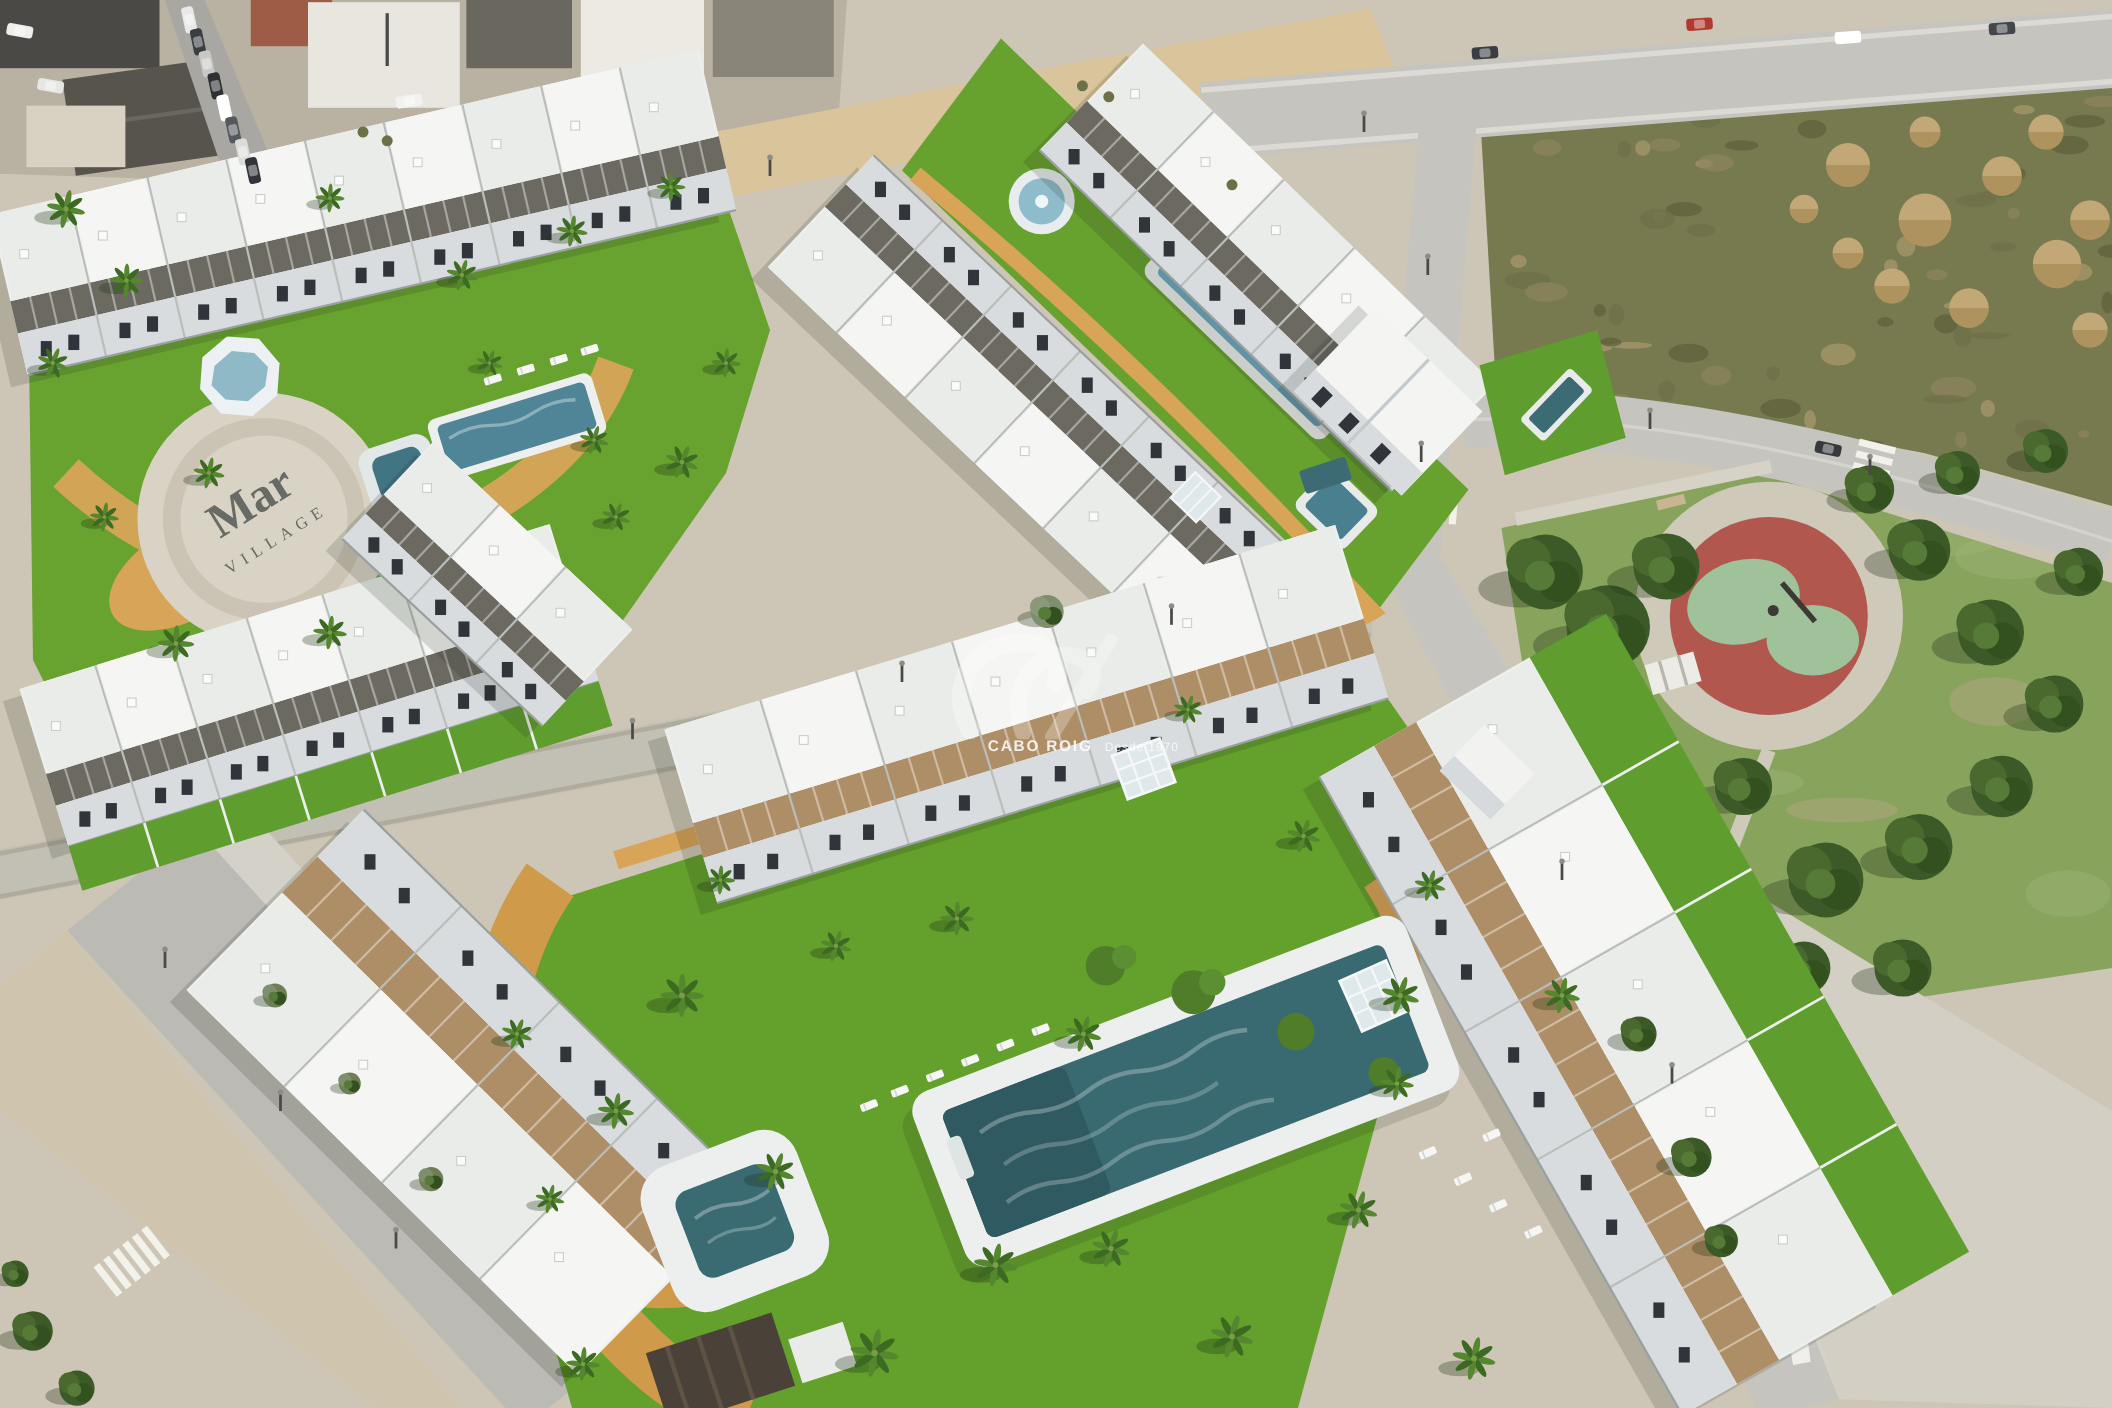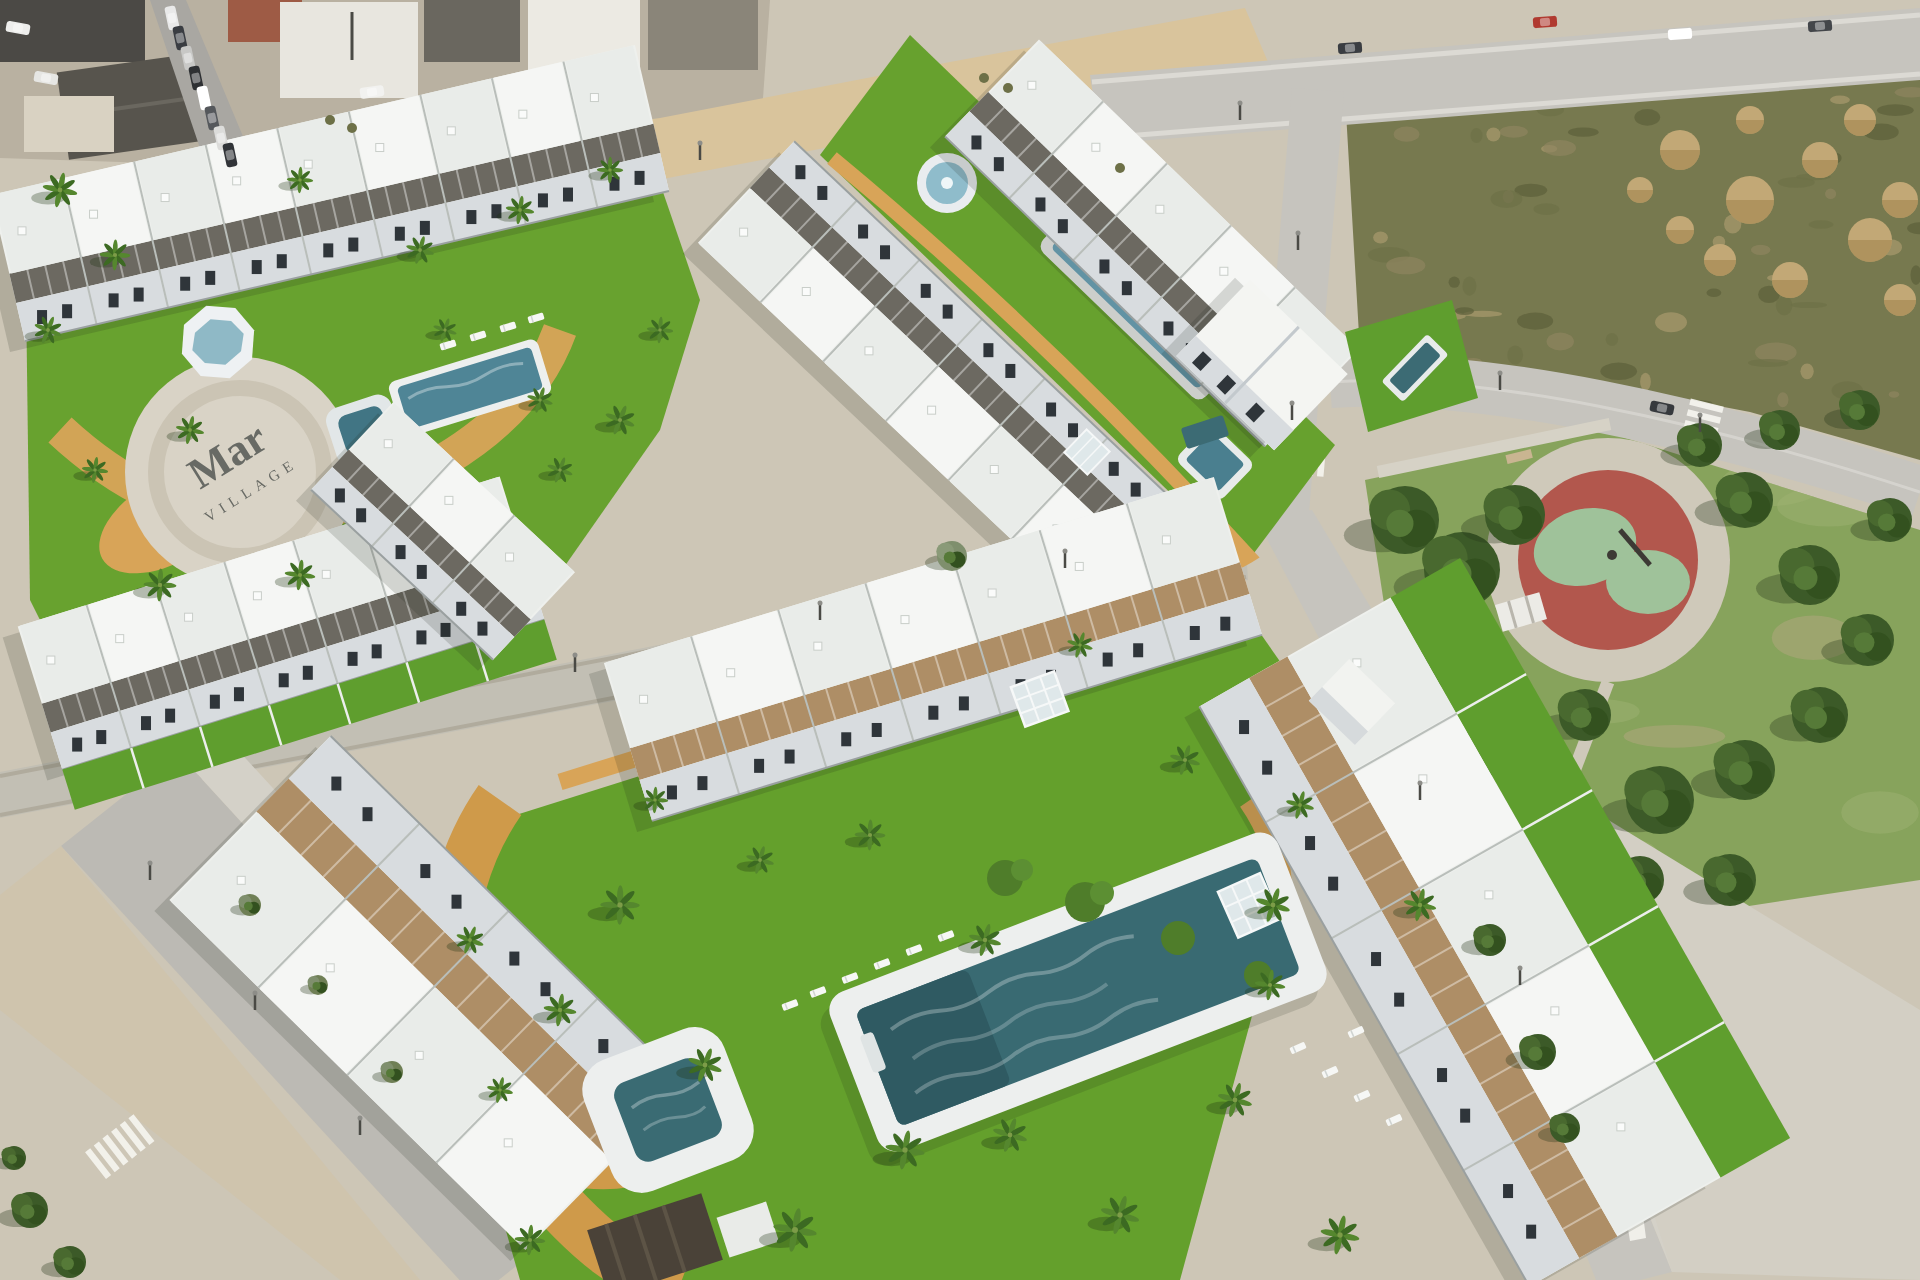--- a/index.html
+++ b/index.html
@@ -1490,13 +1490,24 @@
         <circle cx="1420" cy="783" r="2.5" fill="#8d8d88"></circle>
         <line x1="1520" y1="985" x2="1520" y2="969" stroke="#4a4a45" stroke-width="2.5"></line>
         <circle cx="1520" cy="968" r="2.5" fill="#8d8d88"></circle>
         <line x1="700" y1="160" x2="700" y2="144" stroke="#4a4a45" stroke-width="2.5"></line>
         <circle cx="700" cy="143" r="2.5" fill="#8d8d88"></circle>
         <line x1="1240" y1="120" x2="1240" y2="104" stroke="#4a4a45" stroke-width="2.5"></line>
         <circle cx="1240" cy="103" r="2.5" fill="#8d8d88"></circle>
       </g>
 </svg>
 
+<div class="watermark">
+  <svg class="wm-logo" width="170" height="100" viewBox="0 0 170 100">
+    <path d="M30,92 C12,56 26,22 62,14 C96,6 116,26 108,48" stroke="#ffffff" stroke-width="17" fill="none" stroke-linecap="round"></path>
+    <path d="M78,94 C66,60 80,28 112,24 C138,21 148,40 136,56" stroke="#ffffff" stroke-width="15" fill="none" stroke-linecap="round" opacity=".85"></path>
+    <path d="M104,98 L158,10" stroke="#ffffff" stroke-width="12" stroke-linecap="round" opacity=".8"></path>
+  </svg>
+  <div class="wm-text">
+    <span class="wm-brand">CABO ROIG</span>
+    <span class="wm-tagline">Desde 1970</span>
+  </div>
+</div>
 </div>
 
 </body></html>

